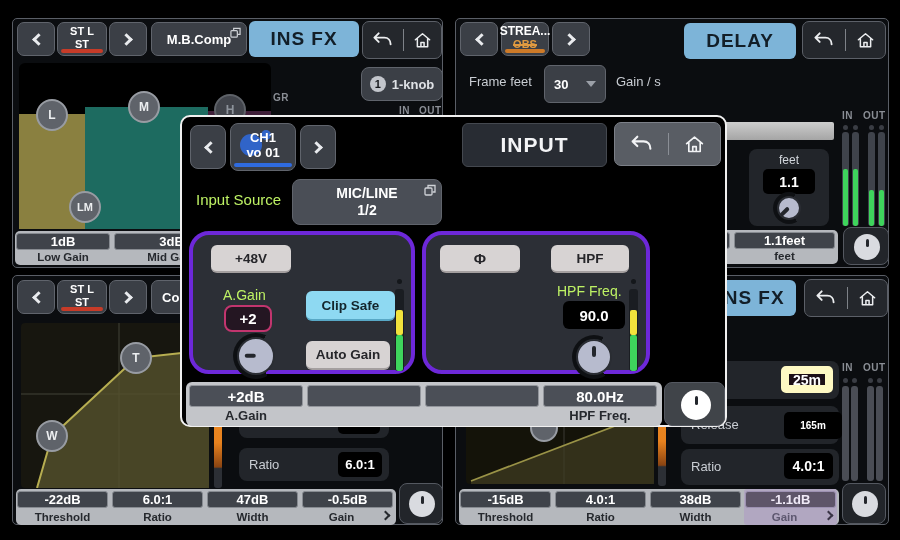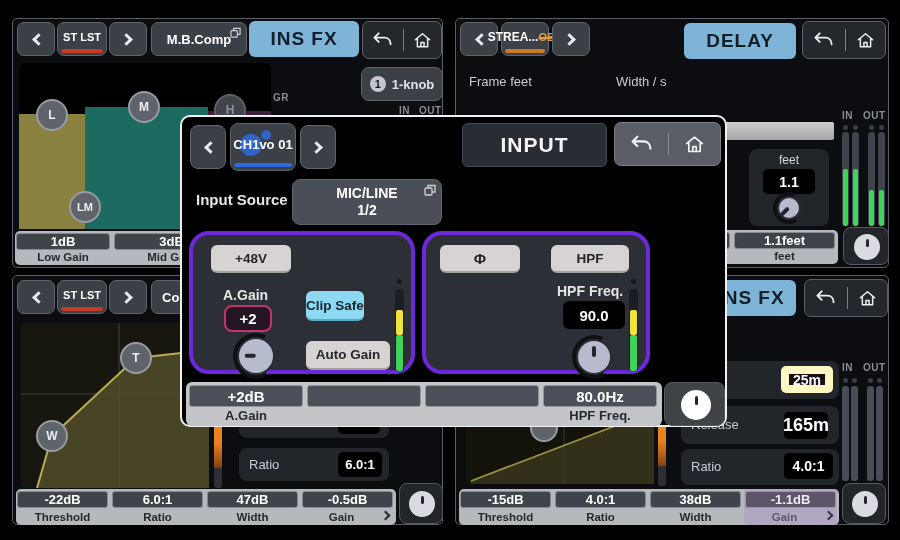--- a/index.html
+++ b/index.html
@@ -3,21 +3,21 @@
 <meta charset="utf-8">
 <style>
   *{box-sizing:border-box;margin:0;padding:0}
   body{background:#000}
   .stage{position:relative;width:900px;height:540px;background:#000;overflow:hidden;
          font-family:"Liberation Sans",sans-serif;-webkit-font-smoothing:antialiased}
   .abs{position:absolute}
   .panel{position:absolute;background:#0b0d10;border:1px solid #5a5e66;border-radius:5px}
   .btn{position:absolute;background:#3b3f46;border:1px solid #60646c;border-radius:7px;
        display:flex;align-items:center;justify-content:center;cursor:pointer}
-  .chan{line-height:1.1;color:#fff;font-size:11px;font-weight:bold;padding-bottom:3px}
+  .chan{flex-direction:column;line-height:1.1;color:#fff;font-size:11px;font-weight:bold;padding-bottom:3px}
   .uline{position:absolute;left:3px;right:3px;bottom:2px;height:4px;border-radius:2px}
   .chL,.chR{width:9px;height:9px;border-left:3px solid #e9ebee;border-bottom:3px solid #e9ebee;display:inline-block}
   .chL{transform:rotate(45deg);margin-left:4px}
   .chR{transform:rotate(225deg);margin-right:4px}
   .title{position:absolute;background:#7db4d8;border-radius:6px;display:flex;align-items:center;justify-content:center;
          color:#121e28;font-weight:bold;font-size:19px;letter-spacing:1px}
   .title.dark{background:#282c33;color:#f3f4f6;border:1px solid #44484f}
   .bh{position:absolute;background:#24272c;border:1px solid #5c6068;border-radius:7px;
       display:flex;align-items:center;justify-content:space-evenly}
   .bh.light{background:#595d64;border-color:#7c8088}
@@ -39,21 +39,21 @@
          border-top:2.5px solid #26292e;transform:rotate(45deg)}
   
   .box{position:absolute;background:#22252a;border-radius:8px}
   .panelbox{position:absolute;background:#2c2f36;border:4px solid #6d28d9;border-radius:20px}
   .vbox{position:absolute;background:#000;border-radius:5px;color:#fff;font-weight:bold;
         display:flex;align-items:center;justify-content:center}
   .vbox.hl{border:8px solid #fef9c3;background:#1c1016}
   .pill{position:absolute;background:#d7d3d3;border-radius:6px;border-bottom:2px solid #a49f9f;color:#26262a;
         font-weight:bold;display:flex;align-items:center;justify-content:center;font-size:13.5px;cursor:pointer}
   .pill.cyan{background:#8ed9f2;border-bottom-color:#58a8c6;color:#13252c}
-  .whitelbl{position:absolute;color:#e5e5e5;font-weight:bold;font-size:14px}
+  .whitelbl{position:absolute;color:#bef264;font-weight:normal;font-size:14px}
   
   .mark{position:absolute;width:32px;height:32px;border-radius:50%;background:#5f636a;border:2px solid #989ca3;
         color:#eceef0;font-weight:bold;font-size:12px;display:flex;align-items:center;justify-content:center}
   .mark.dim{background:#41444b;border-color:#5e6268;color:#8d939b}
   
   .meter{position:absolute;border-radius:3px;background:#3f434b;overflow:hidden}
   .seg{position:absolute;left:1px;right:1px;border-radius:2px}
   .dot{position:absolute;width:5px;height:5px;border-radius:50%;background:#3a3d44}
   .grm{position:absolute;width:8px;border-radius:3px;
        background:linear-gradient(180deg,#f09a30 0%,#e8821e 72%,#8a4412 87%,#2c2f35 88%,#2c2f35 100%)}
@@ -169,21 +169,25 @@
       <svg width="21" height="18" viewBox="0 0 22 18">
           <path d="M7 2 L2.5 6.5 L7 11 M2.5 6.5 H13 C17 6.5 19.5 9.5 19.5 13.5" fill="none" stroke="#eceef0" stroke-width="2" stroke-linecap="round" stroke-linejoin="round"></path>
         </svg>
       <span class="bhdiv"></span>
       <svg width="19" height="19" viewBox="0 0 24 24">
           <path d="M3 11 L12 3.5 L21 11 M5.5 9.5 V20 H18.5 V9.5 M10 20 V14.5 H14 V20" fill="none" stroke="#eceef0" stroke-width="1.9" stroke-linecap="round" stroke-linejoin="round"></path>
         </svg>
     </div>
 
     <span class="lbltxt" style="left:13px;top:55px">Frame feet</span>
-    <span class="lbltxt" style="left:160px;top:55px">Width / s</span>
+    <div class="btn" style="left:88px;top:46px;width:62px;height:38px;border-radius:6px;justify-content:space-between;padding:0 9px">
+      <span style="color:#fff;font-weight:bold;font-size:13px">30</span>
+      <span class="caret"></span>
+    </div>
+    <span class="lbltxt" style="left:160px;top:55px">Gain / s</span>
 
     <div class="abs" style="left:10px;top:103px;width:368px;height:18px;background:linear-gradient(180deg,#cdcdcd,#a5a5a5);border-radius:2px"></div>
 
     <div class="box" style="left:293px;top:130px;width:80px;height:77px">
       <span class="abs" style="left:0;right:0;top:4px;text-align:center;color:#d2d6dc;font-size:12px">feet</span>
       <div class="vbox" style="left:14px;top:20px;width:52px;height:25px;font-size:14px">1.1</div>
       <div class="knobw" style="left:24px;top:43px;width:32px;height:32px">
         <div class="ring"></div>
           <div class="face"></div>
         <span class="notch" style="transform:rotate(-135deg)"></span>
@@ -313,21 +317,21 @@
     </svg>
     <div class="mark" style="left:74px;top:138px;width:28px;height:28px"></div>
     <div class="grm" style="left:202px;top:50px;height:160px"></div>
 
     <div class="box" style="left:225px;top:85px;width:158px;height:38px">
       <span class="lbltxt" style="left:10px;top:11px"></span>
       <div class="vbox hl" style="left:100px;top:5px;width:52px;height:27px;font-size:14px">25m</div>
     </div>
     <div class="box" style="left:225px;top:130px;width:158px;height:38px">
       <span class="lbltxt" style="left:10px;top:11px">Release</span>
-      <div class="vbox" style="left:103px;top:6px;width:44px;height:27px;font-size:18px">165m</div>
+      <div class="vbox" style="left:103px;top:6px;width:58px;height:27px;font-size:10px">165m</div>
     </div>
     <div class="box" style="left:225px;top:173px;width:158px;height:36px">
       <span class="lbltxt" style="left:10px;top:10px">Ratio</span>
       <div class="vbox" style="left:103px;top:4px;width:49px;height:26px;font-size:14px">4.0:1</div>
     </div>
 
     <span class="smalltxt" style="left:386px;top:86px">IN</span>
     <span class="smalltxt" style="left:407px;top:86px">OUT</span>
     <span class="dot" style="left:387px;top:102px"></span>
       <span class="dot" style="left:396px;top:102px"></span>
@@ -403,21 +407,21 @@
 
     <div class="panelbox" style="left:7px;top:114px;width:226px;height:143px">
       <div class="pill" style="left:18px;top:10px;width:80px;height:28px">+48V</div>
       <span class="whitelbl" style="left:30px;top:52px">A.Gain</span>
       <div class="vbox" style="left:31px;top:70px;width:48px;height:27px;font-size:15px;border:2px solid #c2356e;background:#241622;border-radius:8px">+2</div>
       <div class="knobw" style="left:40px;top:98px;width:46px;height:46px">
         <div class="ring"></div>
           <div class="face"></div>
         <span class="notch" style="transform:rotate(-90deg)"></span>
       </div>
-      <div class="pill cyan" style="left:113px;top:56px;width:58px;height:30px">Clip Safe</div>
+      <div class="pill cyan" style="left:113px;top:56px;width:89px;height:30px">Clip Safe</div>
       <div class="pill" style="left:113px;top:106px;width:84px;height:29px">Auto Gain</div>
       <span class="dot" style="left:204px;top:44px;background:#14171b"></span>
       <div class="meter" style="left:202px;top:54px;width:9px;height:82px;background:#1a1d22">
         <div class="seg" style="top:21px;height:25px;background:#f2e23c"></div>
         <div class="seg" style="top:46px;height:36px;background:#3ed45c"></div>
       </div>
     </div>
 
     <div class="panelbox" style="left:240px;top:114px;width:228px;height:143px">
       <div class="pill" style="left:14px;top:10px;width:80px;height:28px;font-size:15px">Φ</div>

